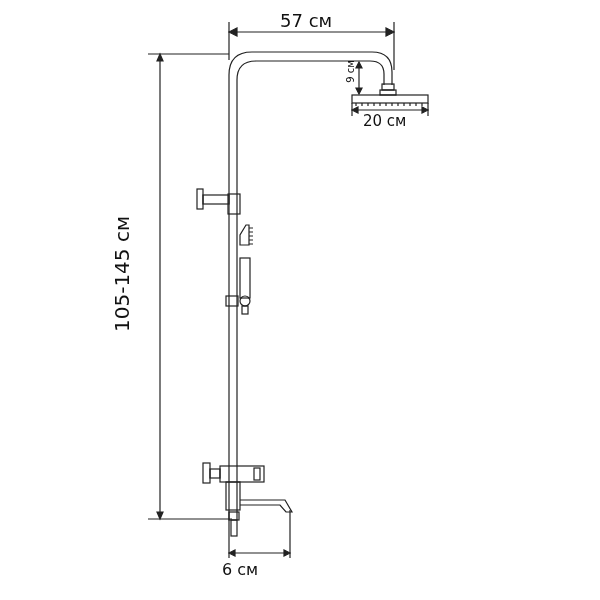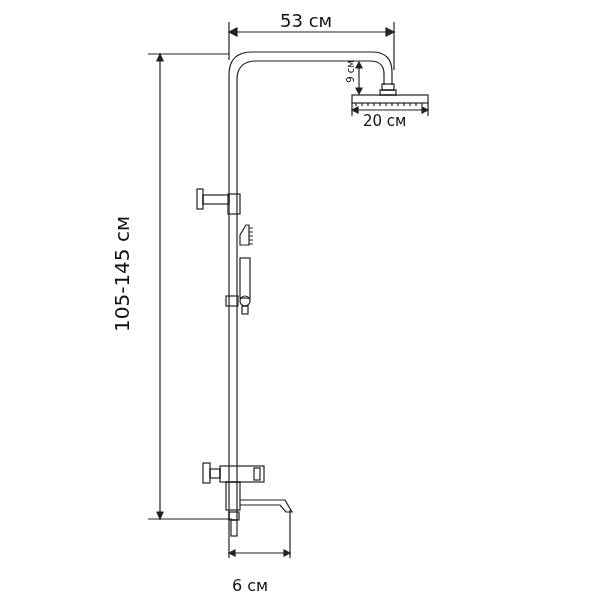--- a/index.html
+++ b/index.html
@@ -3,21 +3,21 @@
 <meta charset="utf-8">
 <style>
   html,body{margin:0;padding:0;background:#fff;}
   body{width:600px;height:600px;position:relative;overflow:hidden;font-family:"DejaVu Sans",sans-serif;}
   svg{position:absolute;left:0;top:0;}
   .lbl{position:absolute;color:#111;font-family:"DejaVu Sans",sans-serif;white-space:nowrap;}
   #w34{left:280px;top:10px;font-size:18px;}
   #w20{left:363px;top:112px;font-size:15px;}
   #h9{left:339px;top:66px;font-size:10px;transform:rotate(-90deg);transform-origin:center;}
   #h105{left:64px;top:262px;font-size:20px;transform:rotate(-90deg);transform-origin:center;}
-  #w6{left:232px;top:560px;font-size:16px;margin-top:16px;}
+  #w6{left:222px;top:560px;font-size:16px;}
 </style>
 </head>
 <body>
 
 <svg width="600" height="600" viewBox="0 0 600 600">
   <g stroke="#222" fill="none" stroke-width="1.2">
 
     <line x1="229" y1="22" x2="229" y2="60"></line>
     <line x1="394" y1="22" x2="394" y2="70"></line>
     <line x1="232" y1="32" x2="391" y2="32"></line>
@@ -65,17 +65,17 @@
     <rect x="229" y="512" width="10" height="8"></rect>
     <rect x="231" y="520" width="6" height="16"></rect>
 
     <line x1="229" y1="520" x2="229" y2="558"></line>
     <line x1="290" y1="510" x2="290" y2="558"></line>
     <line x1="232" y1="553" x2="287" y2="553"></line>
     <path d="M229 553 l6 -3 v6z M290 553 l-6 -3 v6z" fill="#222"></path>
   </g>
 </svg>
 
-<div class="lbl" id="w34">53 см</div>
+<div class="lbl" id="w34">57 см</div>
 <div class="lbl" id="w20">20 см</div>
 <div class="lbl" id="h9">9 см</div>
 <div class="lbl" id="h105">105-145 см</div>
 <div class="lbl" id="w6">6 см</div>
 
 </body></html>

